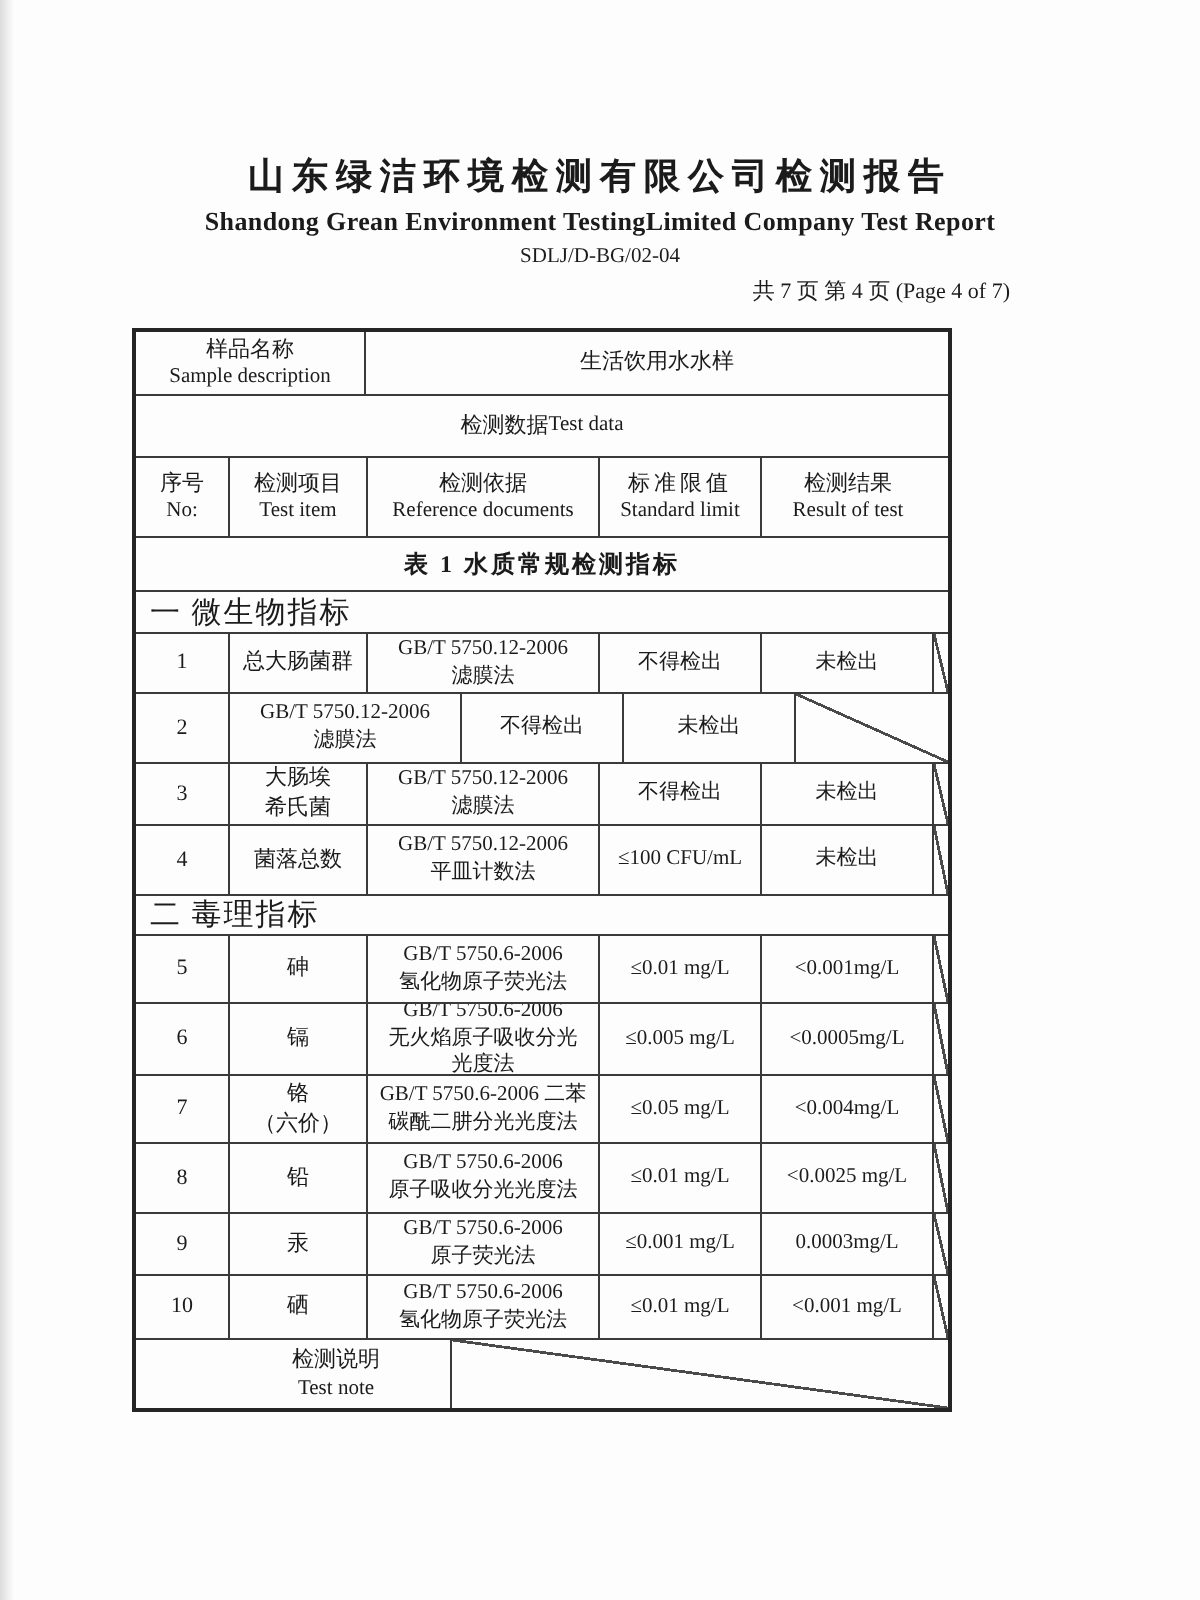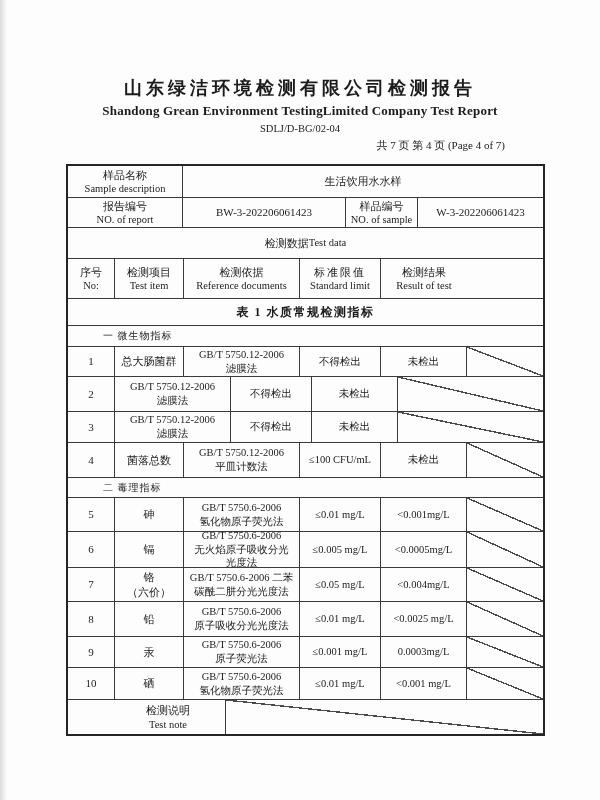--- a/index.html
+++ b/index.html
@@ -11,21 +11,21 @@
   .scan-edge{position:absolute;left:0;top:0;width:7px;height:800px;
     background:linear-gradient(to right,#dcdcdc,rgba(255,255,255,0));}
   .page-title{position:absolute;top:76px;left:0;width:600px;text-align:center;
     font-size:18px;font-weight:bold;letter-spacing:4px;}
   .page-subtitle{position:absolute;top:103px;left:0;width:600px;text-align:center;
     font-size:13px;font-weight:bold;letter-spacing:0.2px;}
   .doc-code{position:absolute;top:123px;left:0;width:600px;text-align:center;
     font-size:10.5px;}
   .page-info{position:absolute;top:138px;right:95px;font-size:11px;}
 
-  .tbl{position:absolute;left:66px;top:164px;width:479px;
+  .tbl{position:absolute;left:66px;top:164px;width:410px;
     border:2px solid #252525;box-sizing:border-box;background:#fdfdfd;}
   .row{display:flex;box-sizing:border-box;border-bottom:1px solid #3a3a3a;
     align-items:stretch;}
   .row:last-child{border-bottom:none;padding-left:43px;}
   .cell{box-sizing:border-box;border-right:1px solid #3a3a3a;
     display:flex;flex-direction:column;align-items:center;justify-content:center;
     text-align:center;padding:1px 2px;overflow:hidden;}
   .cell:last-child{border-right:none;}
   .flex1{flex:1;}
   .w114{width:115px;flex:0 0 115px;}
@@ -38,21 +38,21 @@
   .c5{width:86px;flex:0 0 86px;}
   .cn{font-size:11px;line-height:1.35;white-space:pre-line;}
   .en{font-size:10.5px;line-height:1.25;white-space:pre-line;}
   .val{font-size:11px;line-height:1.3;white-space:pre-line;}
   .small{font-size:10.5px;}
   .spread{letter-spacing:2px;}
   .full-center{flex:1;display:flex;flex-direction:row;align-items:center;
     justify-content:center;text-align:center;}
   .subtitle-row{font-weight:bold;font-size:12px;letter-spacing:1.5px;}
   .section-row{justify-content:flex-start;text-align:left;padding-left:7px;
-    font-size:10px;letter-spacing:1px;margin-left:28px;}
+    font-size:15px;letter-spacing:1px;}
   .diag{background-image:linear-gradient(to right top,
     rgba(0,0,0,0) calc(50% - 0.7px),#4a4a4a calc(50% - 0.7px),
     #4a4a4a calc(50% + 0.7px),rgba(0,0,0,0) calc(50% + 0.7px));}
   .h32{height:32px;} .h30{height:30px;} .h31{height:31px;} .h40{height:40px;}
   .h27{height:27px;} .h21{height:21px;} .h35{height:35px;} .h20{height:20px;}
   .h34{height:34px;} .h36{height:36px;}
 </style>
 </head>
 <body>
 
@@ -68,36 +68,20 @@
   <div class="row h32">
     <div class="cell w114">
       <span class="cn">样品名称</span>
       <span class="en">Sample description</span>
     </div>
     <div class="cell flex1">
       <span class="val">生活饮用水水样</span>
     </div>
   </div>
 
-  <div class="row h30">
-    <div class="cell w114">
-      <span class="cn">报告编号</span>
-      <span class="en">NO. of report</span>
-    </div>
-    <div class="cell w162">
-      <span class="val">BW-3-202206061423</span>
-    </div>
-    <div class="cell w71">
-      <span class="cn">样品编号</span>
-      <span class="en">NO. of sample</span>
-    </div>
-    <div class="cell flex1">
-      <span class="val">W-3-202206061423</span>
-    </div>
-  </div>
 
   <div class="row h31">
     <div class="full-center">
       <span class="cn">检测数据</span>
       <span class="en">Test data</span>
     </div>
   </div>
 
   <div class="row h40">
     <div class="cell c1">
@@ -164,20 +148,24 @@
     <div class="cell c5">
         <span class="val small">未检出</span>
       </div>
     <div class="cell flex1 diag"></div>
   </div>
 
   <div class="row h31">
     <div class="cell c1">
         <span class="val">3</span>
       </div>
+    <div class="cell c2">
+        <span class="cn">大肠埃
+希氏菌</span>
+      </div>
     <div class="cell c3">
         <span class="val small">GB/T 5750.12-2006
 滤膜法</span>
       </div>
     <div class="cell c4">
         <span class="val small">不得检出</span>
       </div>
     <div class="cell c5">
         <span class="val small">未检出</span>
       </div>

